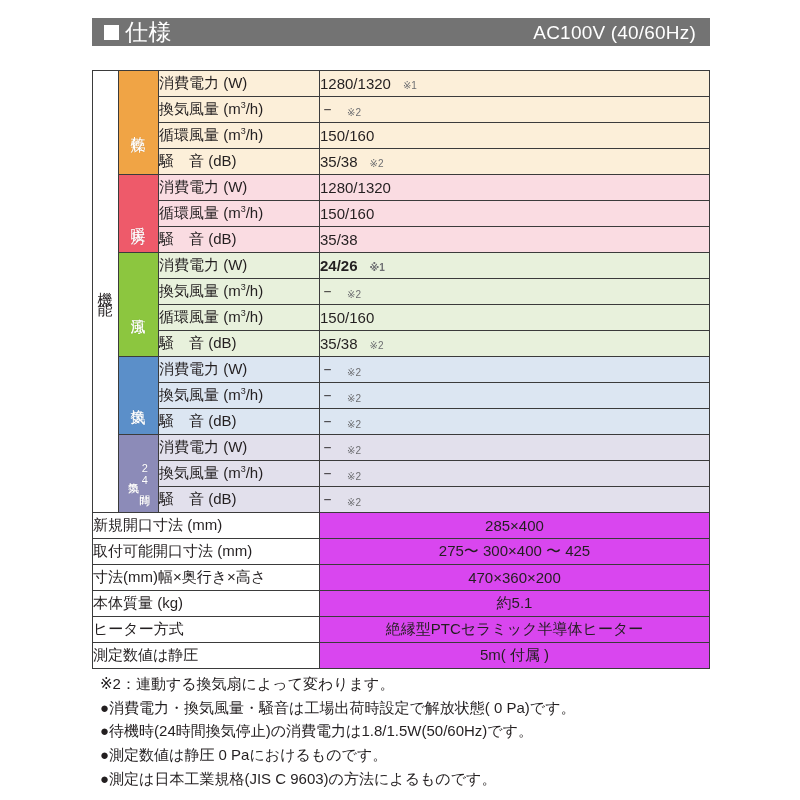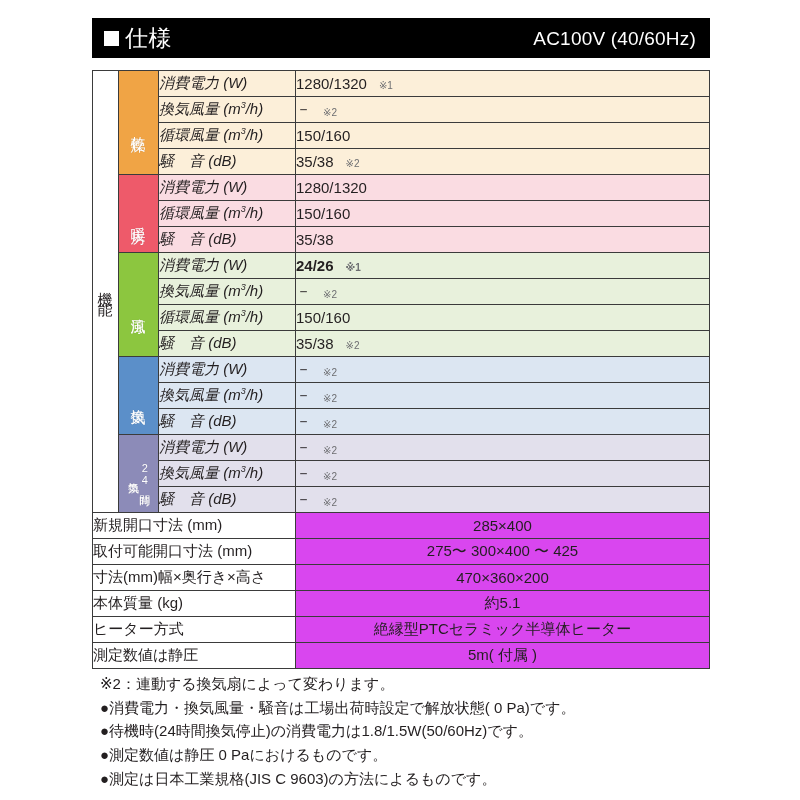--- a/index.html
+++ b/index.html
@@ -14,22 +14,22 @@
   #page {
     position: relative;
     width: 800px; height: 800px;
     background: #ffffff;
   }
 
   
   .header-bar {
     position: absolute;
     left: 92px; top: 18px;
-    width: 618px; height: 40px;
-    background: #000000;
+    width: 618px; height: 28px;
+    background: #737373;
     display: flex;
     align-items: center;
     justify-content: space-between;
     padding: 0 14px 0 12px;
   }
   .header-left { display: flex; align-items: center; gap: 2px; }
   .sq-bullet {
     width: 15px; height: 15px;
     background: #ffffff;
     display: inline-block;
@@ -105,25 +105,24 @@
   }
   .mode-label.two-col span {
     writing-mode: vertical-rl;
     text-orientation: upright;
     line-height: 1.02;
     letter-spacing: 0px;
   }
 
   
   .item-col {
-    width: 137px;
+    width: 161px;
     padding-left: 8px;
     white-space: nowrap;
     font-size: 15px;
-    font-style: italic;
   }
   sup { font-size: 9px; vertical-align: super; }
 
   
   .val-col { text-align: left; position: relative; font-size: 15px; }
   .val-wrap {
     display: inline-block;
     position: relative;
   }
   .note-mark {

